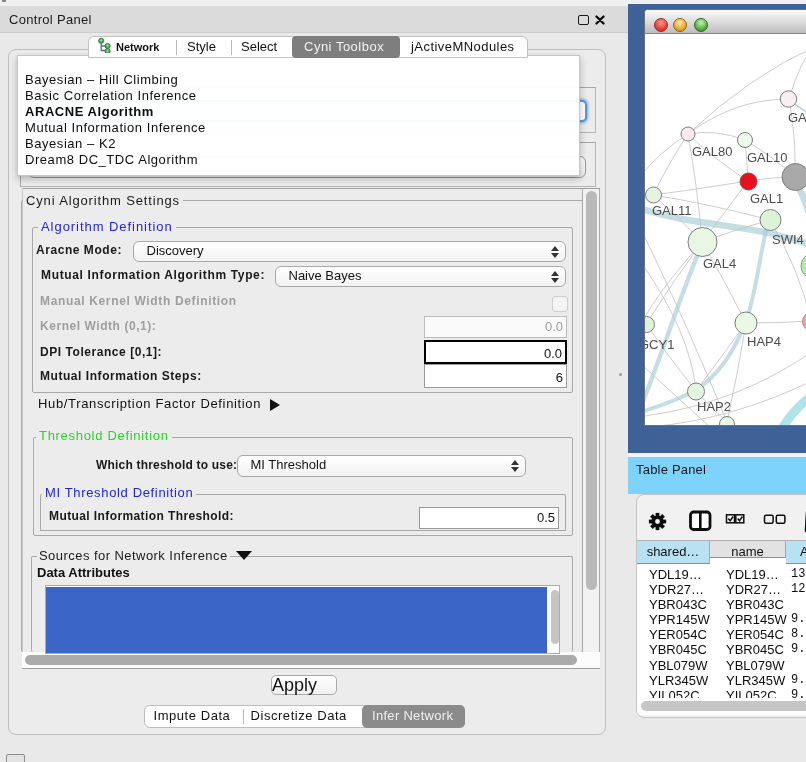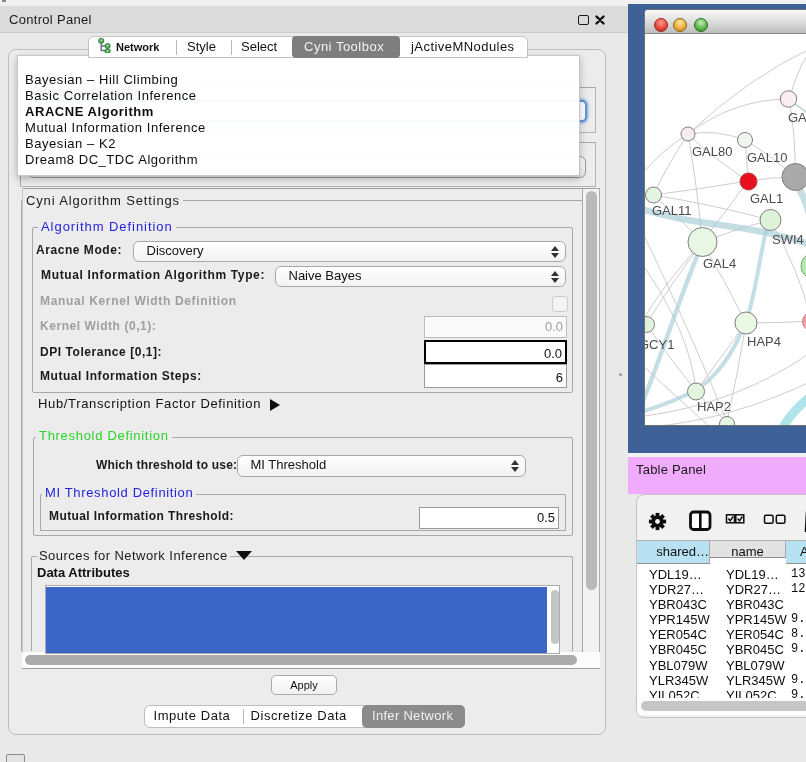--- a/index.html
+++ b/index.html
@@ -112,21 +112,21 @@
 <div class="abs" style="left:31px;top:556px;width:542px;height:96px;border:1px solid #a8a8a8;border-radius:2px;box-sizing:border-box;border-bottom:none;"></div>
 <div class="abs" style="left:37px;top:547.5px;font-size:13px;letter-spacing:0.45px;color:#1a1a1a;background:#ececec;padding:0 2px;">Sources for Network Inference</div>
 <div class="abs" style="left:236px;top:551px;width:0;height:0;border-left:8px solid transparent;border-right:8px solid transparent;border-top:9.5px solid #111;"></div>
 <div class="abs" style="left:37px;top:565px;font-size:13px;font-weight:bold;color:#111;">Data Attributes</div>
 
 <div class="abs" style="left:44.5px;top:585px;width:515.5px;height:69px;background:#fff;border:1px solid #ababab;box-sizing:border-box;overflow:hidden;">
   <div class="abs" style="left:0;top:1px;width:501px;height:67px;background:#3b66c8;"></div>
   <div class="abs" style="left:505px;top:4px;width:8.5px;height:54px;background:#c4c4c4;border-radius:4px;"></div>
 </div>
 
-<div class="abs" style="left:271px;top:675px;width:66px;height:20px;background:linear-gradient(#ffffff,#f0f0f0);border:1px solid #a9a9a9;border-radius:5px;box-sizing:border-box;text-align:center;font-size:11px;line-height:19px;color:#111;">Apply</div>
+<div class="abs" style="left:271px;top:675px;width:66px;height:20px;background:linear-gradient(#ffffff,#f0f0f0);border:1px solid #a9a9a9;border-radius:5px;box-sizing:border-box;font-size:18px;line-height:19px;color:#111;">Apply</div>
 
 <div class="abs" style="left:143.5px;top:705px;width:321.5px;height:23px;background:#fff;border:1px solid #bdbdbd;border-radius:6px;box-sizing:border-box;"></div>
 <div class="abs" style="left:153.5px;top:707.5px;font-size:13px;letter-spacing:0.55px;color:#111;">Impute Data</div>
 <div class="abs" style="left:242.5px;top:709px;width:1px;height:15px;background:#b9b9b9;"></div>
 <div class="abs" style="left:250.5px;top:707.5px;font-size:13px;letter-spacing:0.55px;color:#111;">Discretize Data</div>
 <div class="abs" style="left:361.5px;top:705px;width:103.5px;height:23px;background:#8b8b8b;border-radius:5px;"></div>
 <div class="abs" style="left:372px;top:707.5px;font-size:13px;letter-spacing:0.3px;color:#f0f0f0;">Infer Network</div>
 
 <div class="abs" style="left:6px;top:754px;width:17px;height:12px;background:#e3e3e3;border:1px solid #8d8d8d;border-radius:2px;"></div>
 
@@ -206,21 +206,21 @@
       <text x="762" y="243">SWI4</text>
       <text x="693" y="267">GAL4</text>
       <text x="629" y="348">GCY1</text>
       <text x="737" y="345">HAP4</text>
       <text x="797" y="346">Y</text>
       <text x="687" y="410">HAP2</text>
     </g>
   </svg>
 </div>
 
-<div class="abs" style="left:628px;top:453px;width:178px;height:41px;background:#f0abfc;text-align:center;">
+<div class="abs" style="left:628px;top:453px;width:178px;height:41px;background:#7dd3fc;text-align:center;">
   <div class="abs" style="left:0;top:0;width:178px;height:4px;background:#f3f3f3;"></div>
   <div class="abs" style="left:8px;top:8.5px;font-size:13px;letter-spacing:0.2px;color:#1a1a1a;">Table Panel</div>
 </div>
 
 <div class="abs" style="left:636px;top:494px;width:180px;height:224px;background:#f1f1f1;border:1px solid #c4c4c4;border-radius:8px 0 0 8px;box-sizing:border-box;overflow:hidden;">
 
   <svg class="abs" style="left:8px;top:14px;" width="170" height="26" viewBox="0 0 170 26">
     <g transform="translate(12.5,12.5)">
       <g fill="#0d0d0d">
         <rect x="-1.9" y="-8.6" width="3.8" height="17.2"></rect>
@@ -238,21 +238,21 @@
       <rect x="90.8" y="5.8" width="8" height="8" stroke-width="1.5"></rect>
       <path d="M83.3 9.6 l1.9 2.2 2.9-4.3" stroke-width="1.5"></path>
       <path d="M92.6 9.6 l1.9 2.2 2.9-4.3" stroke-width="1.5"></path>
       <rect x="119.5" y="6.3" width="8.6" height="8" rx="1.5" stroke-width="1.5"></rect>
       <rect x="131.3" y="6.3" width="8.6" height="8" rx="1.5" stroke-width="1.5"></rect>
     </g>
     <path d="M162 3.5 h5.5 v5.5 h5.5 v13 h-12 z M167.5 3.5 l6 5.5" fill="#fff" stroke="#0d0d0d" stroke-width="2.6" stroke-linejoin="round"></path>
   </svg>
 
   <div class="abs" style="left:0;top:45px;width:180px;height:158px;background:#fff;border-top:1px solid #b0b0b0;">
-    <div class="abs" style="left:0;top:0;width:73px;height:23px;background:#b8e2f1;border-right:1px solid #a8a8a8;border-bottom:1px solid #8f8f8f;text-align:right;font-size:13px;line-height:22px;color:#111;box-sizing:border-box;">shared…</div>
+    <div class="abs" style="left:0;top:0;width:73px;height:23px;background:#b8e2f1;border-right:1px solid #a8a8a8;border-bottom:1px solid #8f8f8f;text-align:center;font-size:13px;line-height:22px;color:#111;box-sizing:border-box;">shared…</div>
     <div class="abs" style="left:73px;top:0;width:76px;height:17px;background:#e2e2e2;border-right:1px solid #a8a8a8;border-bottom:1px solid #8f8f8f;text-align:center;font-size:13px;line-height:22px;color:#111;box-sizing:border-box;">name</div>
     <div class="abs" style="left:149px;top:0;width:31px;height:23px;background:#b8e2f1;border-bottom:1px solid #8f8f8f;box-sizing:border-box;font-size:13px;line-height:22px;color:#111;padding-left:14px;">A</div>
     <div class="abs" style="left:12px;top:26px;font-size:13px;line-height:15.1px;color:#0d0d0d;">YDL19…<br>YDR27…<br>YBR043C<br>YPR145W<br>YER054C<br>YBR045C<br>YBL079W<br>YLR345W<br>YIL052C</div>
     <div class="abs" style="left:89px;top:26px;font-size:13px;line-height:15.1px;color:#0d0d0d;">YDL19…<br>YDR27…<br>YBR043C<br>YPR145W<br>YER054C<br>YBR045C<br>YBL079W<br>YLR345W<br>YIL052C</div>
     <div class="abs" style="left:154px;top:26px;font-size:12px;line-height:15.1px;color:#0d0d0d;font-family:Liberation Mono, monospace;">13<br>12<br>&nbsp;<br>9.<br>8.<br>9.<br>&nbsp;<br>9.<br>9.</div>
   </div>
 
   <div class="abs" style="left:0;top:203px;width:180px;height:17px;background:#fdfdfd;"></div>
   <div class="abs" style="left:4px;top:206px;width:176px;height:10px;background:#c6c6c6;border-radius:5px;"></div>
 </div>

